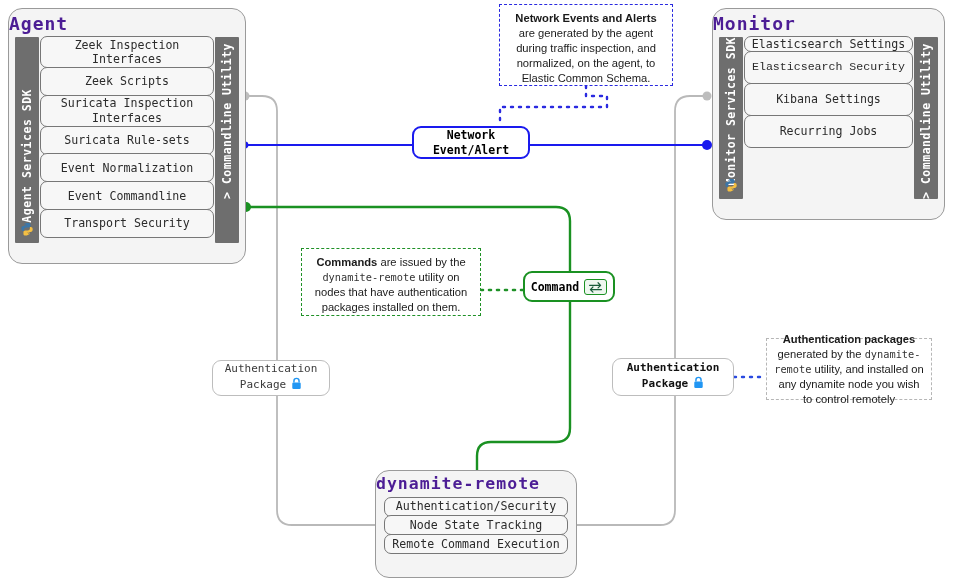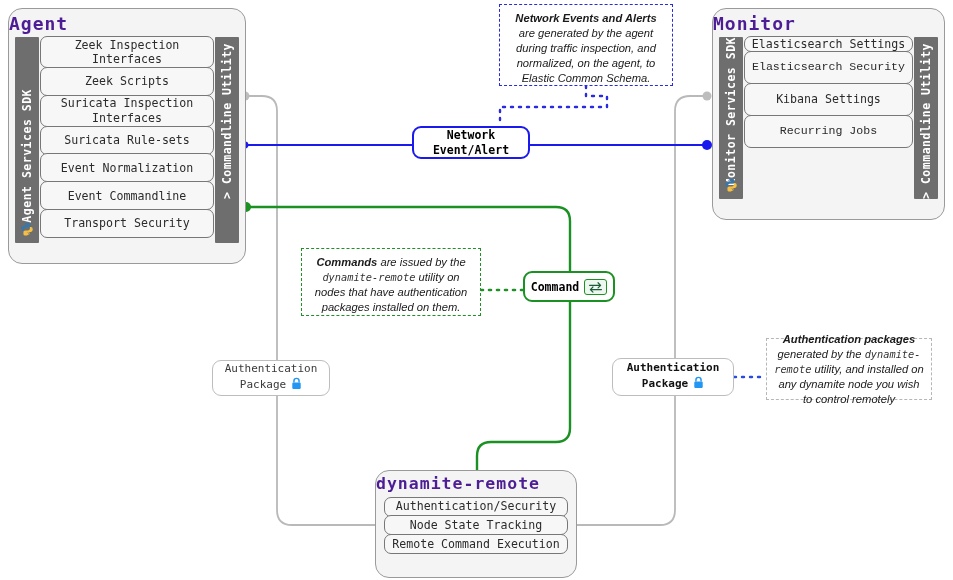--- a/index.html
+++ b/index.html
@@ -56,21 +56,21 @@
         border:1.4px solid #bdbdbd;color:#3a3a3a;font-size:11px;line-height:1.3;
         flex-direction:column;}
   #auth-pkg-right{left:612px;top:358px;width:122px;height:38px;
         border:1.4px solid #bdbdbd;color:#111;font-size:11px;font-weight:bold;line-height:1.3;
         flex-direction:column;}
   .pill .pkgline{display:flex;align-items:center;justify-content:center;gap:5px;}
 
   
   .callout{position:absolute;box-sizing:border-box;background:#ffffff;
            font-family:"Liberation Sans",sans-serif;font-size:11.2px;color:#1a1a1a;
-           line-height:1.34;text-align:center;padding:6px 7px;font-style:italic;}
+           line-height:1.34;text-align:center;padding:6px 7px;}
   #note-network{left:499px;top:4px;width:174px;height:82px;border:1.6px dashed #2a2ae0;}
   #note-command{left:301px;top:248px;width:180px;height:68px;border:1.6px dashed #1f9127;
                 display:flex;align-items:flex-start;}
   #note-auth{left:766px;top:338px;width:166px;height:62px;border:1.4px dashed #b6b6b6;
              display:flex;align-items:center;}
   .callout b{font-weight:bold;}
   .callout .mono{font-family:"DejaVu Sans Mono","Liberation Mono",monospace;font-size:10.3px;color:#333;}
 </style>
 </head>
 <body>
@@ -134,21 +134,21 @@
         <svg width="14" height="14" viewBox="0 0 32 32">
           <path d="M15.9 2c-3.3 0-5.6 1-5.6 3.6v2.8h6v.9H7.6c-2.6 0-4.6 1.6-4.6 5.5s1.7 5.6 4.3 5.6h2.1v-3.2c0-2.6 2.3-4.6 5-4.6h5.8c2.2 0 3.9-1.7 3.9-3.9V5.6C24.1 3.5 22.2 2 19.9 2h-4zm-3.2 2.1c.7 0 1.2.5 1.2 1.2s-.5 1.2-1.2 1.2-1.2-.5-1.2-1.2.5-1.2 1.2-1.2z" fill="#3b76a8"></path>
           <path d="M16.1 30c3.3 0 5.6-1 5.6-3.6v-2.8h-6v-.9h8.7c2.6 0 4.6-1.6 4.6-5.5s-1.7-5.6-4.3-5.6h-2.1v3.2c0 2.6-2.3 4.6-5 4.6h-5.8c-2.2 0-3.9 1.7-3.9 3.9v4.1c0 2.1 1.9 3.6 4.2 3.6h4zm3.2-2.1c-.7 0-1.2-.5-1.2-1.2s.5-1.2 1.2-1.2 1.2.5 1.2 1.2-.5 1.2-1.2 1.2z" fill="#f4bf42"></path>
         </svg>
       </span>
     </div>
     <div class="mods">
       <div class="mod" style="height:16px;">Elasticsearch Settings</div>
       <div class="mod" style="height:33px;font-family:Liberation Mono, monospace;">Elasticsearch Security</div>
       <div class="mod" style="height:33px;">Kibana Settings</div>
-      <div class="mod" style="height:33px;font-family:Liberation Mono, monospace;">Recurring Jobs</div>
+      <div class="mod" style="height:33px;">Recurring Jobs</div>
     </div>
     <div class="vbar right">
       <span class="vtext">&gt; Commandline Utility</span>
     </div>
   </div>
 </div>
 
 <div id="dynamite-remote">
   <div class="node-title">dynamite-remote</div>
   <div class="mods">

